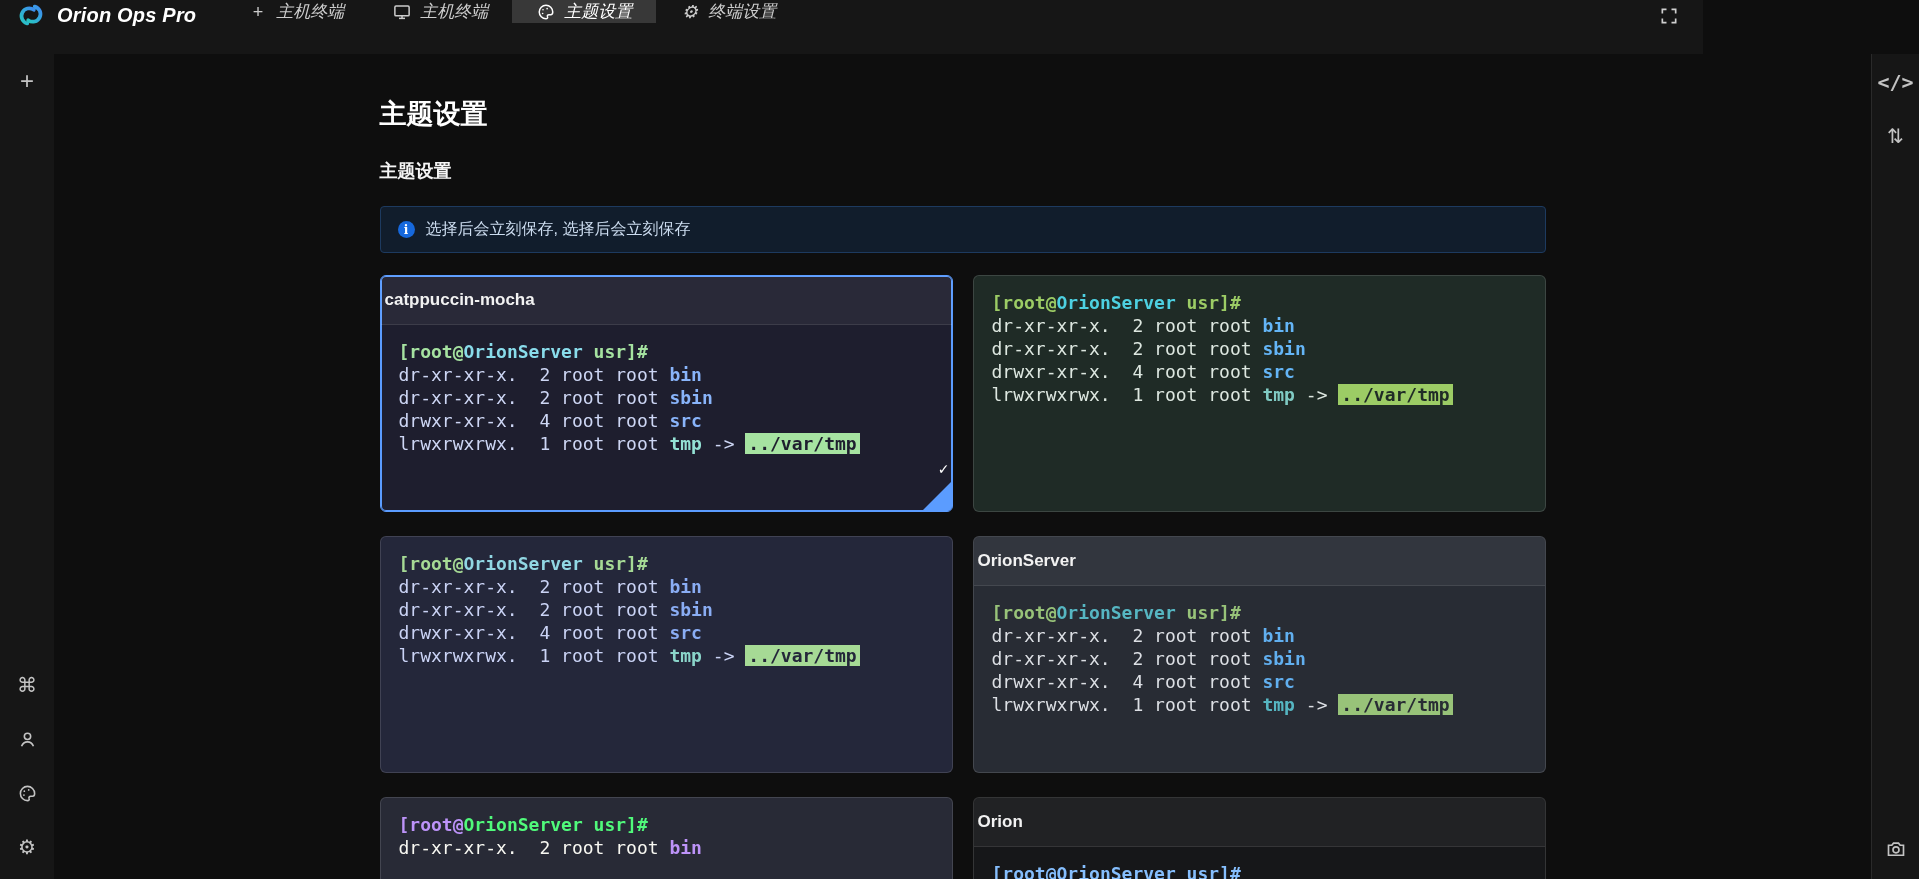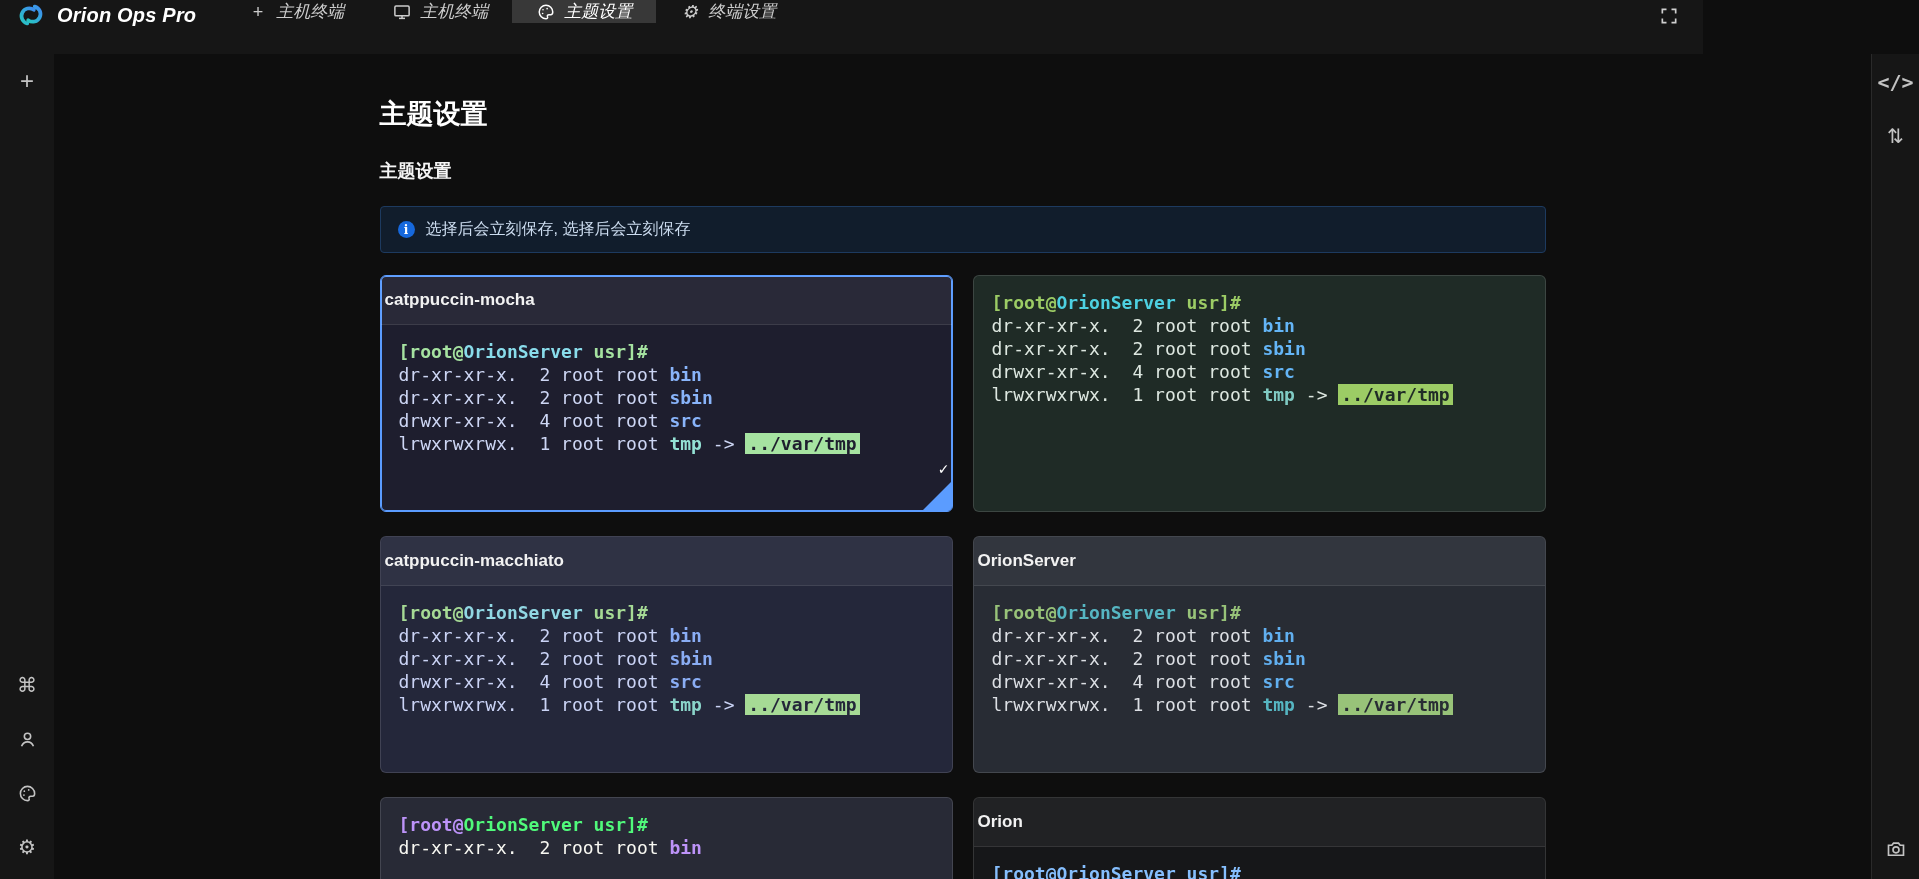--- a/index.html
+++ b/index.html
@@ -215,23 +215,20 @@
       <span class="corner-check">✓</span>
     </div>
   </div>
 
   <div class="theme-card" style="background: rgb(31, 43, 38);">
     <div class="term" style="color: rgb(221, 231, 224);"><div class="term-line"><span class="seg" style="color: rgb(156, 204, 101);">[root@</span><span class="seg" style="color: rgb(77, 208, 225);">OrionServer</span><span class="seg" style="color: rgb(156, 204, 101);"> usr]#</span></div><div class="term-line"><span>dr-xr-xr-x.  2 root root </span><span class="seg" style="color: rgb(100, 181, 246);">bin</span></div><div class="term-line"><span>dr-xr-xr-x.  2 root root </span><span class="seg" style="color: rgb(100, 181, 246);">sbin</span></div><div class="term-line"><span>drwxr-xr-x.  4 root root </span><span class="seg" style="color: rgb(100, 181, 246);">src</span></div><div class="term-line"><span>lrwxrwxrwx.  1 root root </span><span class="seg" style="color: rgb(128, 203, 196);">tmp</span><span> -&gt; </span><span class="seg-link" style="background: rgb(156, 204, 101); color: rgb(31, 43, 38);">../var/tmp</span></div></div>
 
   </div>
 
   <div class="theme-card" style="background: rgb(36, 39, 58);">
-    <div class="card-header">
-      <span class="theme-name">catppuccin-macchiato</span>
-    </div>
     <div class="term" style="color: rgb(202, 211, 245);"><div class="term-line"><span class="seg" style="color: rgb(166, 218, 149);">[root@</span><span class="seg" style="color: rgb(145, 215, 227);">OrionServer</span><span class="seg" style="color: rgb(166, 218, 149);"> usr]#</span></div><div class="term-line"><span>dr-xr-xr-x.  2 root root </span><span class="seg" style="color: rgb(138, 173, 244);">bin</span></div><div class="term-line"><span>dr-xr-xr-x.  2 root root </span><span class="seg" style="color: rgb(138, 173, 244);">sbin</span></div><div class="term-line"><span>drwxr-xr-x.  4 root root </span><span class="seg" style="color: rgb(138, 173, 244);">src</span></div><div class="term-line"><span>lrwxrwxrwx.  1 root root </span><span class="seg" style="color: rgb(139, 213, 202);">tmp</span><span> -&gt; </span><span class="seg-link" style="background: rgb(166, 218, 149); color: rgb(36, 39, 58);">../var/tmp</span></div></div>
 
   </div>
 
   <div class="theme-card" style="background: rgb(40, 44, 52);">
     <div class="card-header">
       <span class="theme-name">OrionServer</span>
     </div>
     <div class="term" style="color: rgb(220, 223, 228);"><div class="term-line"><span class="seg" style="color: rgb(152, 195, 121);">[root@</span><span class="seg" style="color: rgb(86, 182, 194);">OrionServer</span><span class="seg" style="color: rgb(152, 195, 121);"> usr]#</span></div><div class="term-line"><span>dr-xr-xr-x.  2 root root </span><span class="seg" style="color: rgb(97, 175, 239);">bin</span></div><div class="term-line"><span>dr-xr-xr-x.  2 root root </span><span class="seg" style="color: rgb(97, 175, 239);">sbin</span></div><div class="term-line"><span>drwxr-xr-x.  4 root root </span><span class="seg" style="color: rgb(97, 175, 239);">src</span></div><div class="term-line"><span>lrwxrwxrwx.  1 root root </span><span class="seg" style="color: rgb(86, 182, 194);">tmp</span><span> -&gt; </span><span class="seg-link" style="background: rgb(152, 195, 121); color: rgb(40, 44, 52);">../var/tmp</span></div></div>
 

